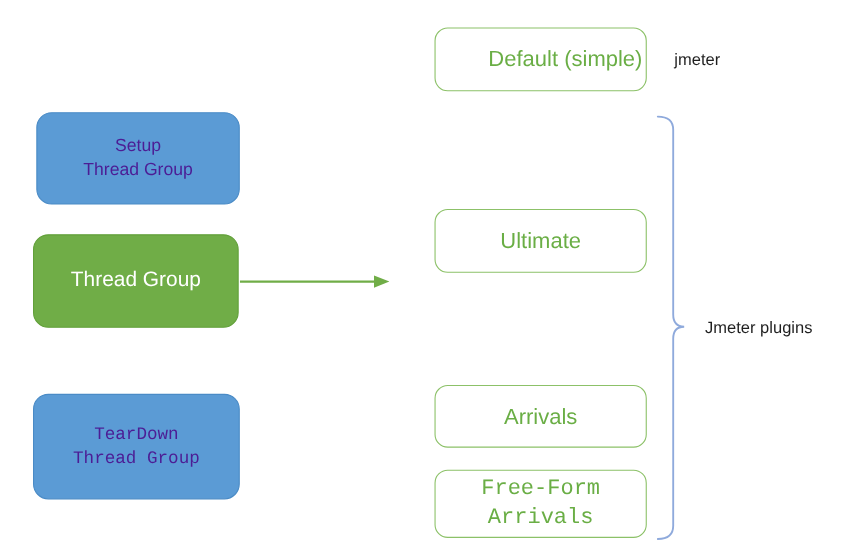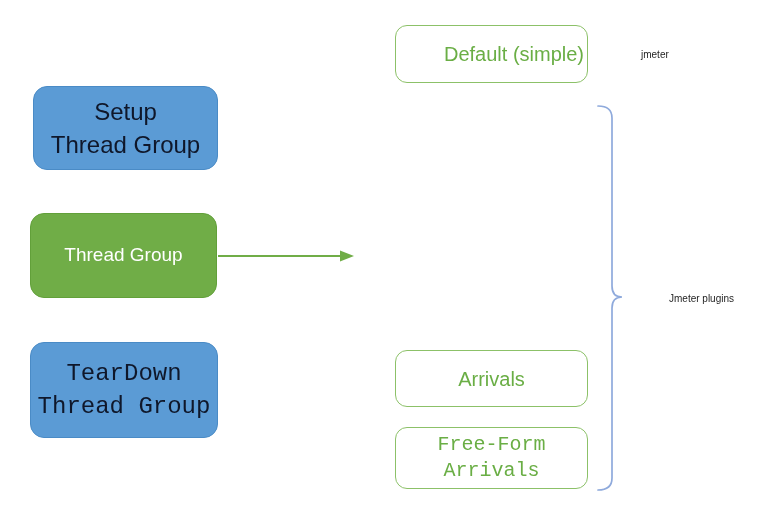--- a/index.html
+++ b/index.html
@@ -14,23 +14,24 @@
     position:absolute;
     display:flex;align-items:center;justify-content:center;
     text-align:center;
     white-space:pre-line;
     box-sizing:border-box;
     line-height:1.38;
   }
   .box.filled-blue{
     background:var(--blue-fill,#5B9BD5);
     border:1px solid var(--blue-border,#4A8BC6);
-    color:#0f172a;
+    color:#4c1d95;
     border-radius:14px;
-    font-size:24px;
+    font-size:16px;
+    margin-top:16px;
   }
   .box.filled-green{
     background:var(--green-fill,#70AD47);
     border:1px solid var(--green-border,#62A03A);
     color:#ffffff;
     border-radius:14px;
     font-size:19px;
   }
   .box.outline-green{
     background:#ffffff;
@@ -50,24 +51,23 @@
   .pos-arrivals{left:395px;top:350px;width:193px;height:57px;}
   .pos-freeform{left:395px;top:427px;width:193px;height:62px;font-family:Liberation Mono, monospace;}
   .arrow-svg{position:absolute;left:218px;top:247px;width:136px;height:18px;}
   .arrow-svg line{stroke:var(--arrow,#70AD47);stroke-width:2.2;}
   .arrow-svg path{fill:var(--arrow,#70AD47);}
   .brace-svg{position:absolute;left:594px;top:100px;width:60px;height:396px;}
   .brace-svg path{stroke:var(--brace,#8FAADC);stroke-width:1.7;fill:none;stroke-linecap:round;}
   .note{
     position:absolute;
     color:var(--label-text,#1F1F1F);
-    font-size:10px;
+    font-size:15px;
     line-height:18px;
     white-space:nowrap;
-    margin-left:28px;
   }
   .pos-jmeter{left:613px;top:46px;}
   .pos-plugins{left:641px;top:290px;}
 </style>
 </head>
 <body>
 
 <div class="canvas">
 
   <div class="box filled-blue pos-setup">Setup
@@ -79,20 +79,21 @@
 Thread Group</div>
 
   <svg class="arrow-svg" viewBox="0 0 136 18" aria-hidden="true">
     <line x1="0" y1="9" x2="124" y2="9"></line>
     <path d="M136 9 L122 3.5 L122 14.5 Z"></path>
   </svg>
 
   <div class="box outline-green pos-default">Default (simple)</div>
 
 
+  <div class="box outline-green pos-ultimate">Ultimate</div>
 
 
   <div class="box outline-green pos-arrivals">Arrivals</div>
 
   <div class="box outline-green pos-freeform">Free-Form
 Arrivals</div>
 
   <svg class="brace-svg" viewBox="0 0 60 396" aria-hidden="true">
     <path d="M4 6 Q18 6 18 18 L18 186 Q18 197 28 197 Q18 197 18 208 L18 378 Q18 390 4 390"></path>
   </svg>

